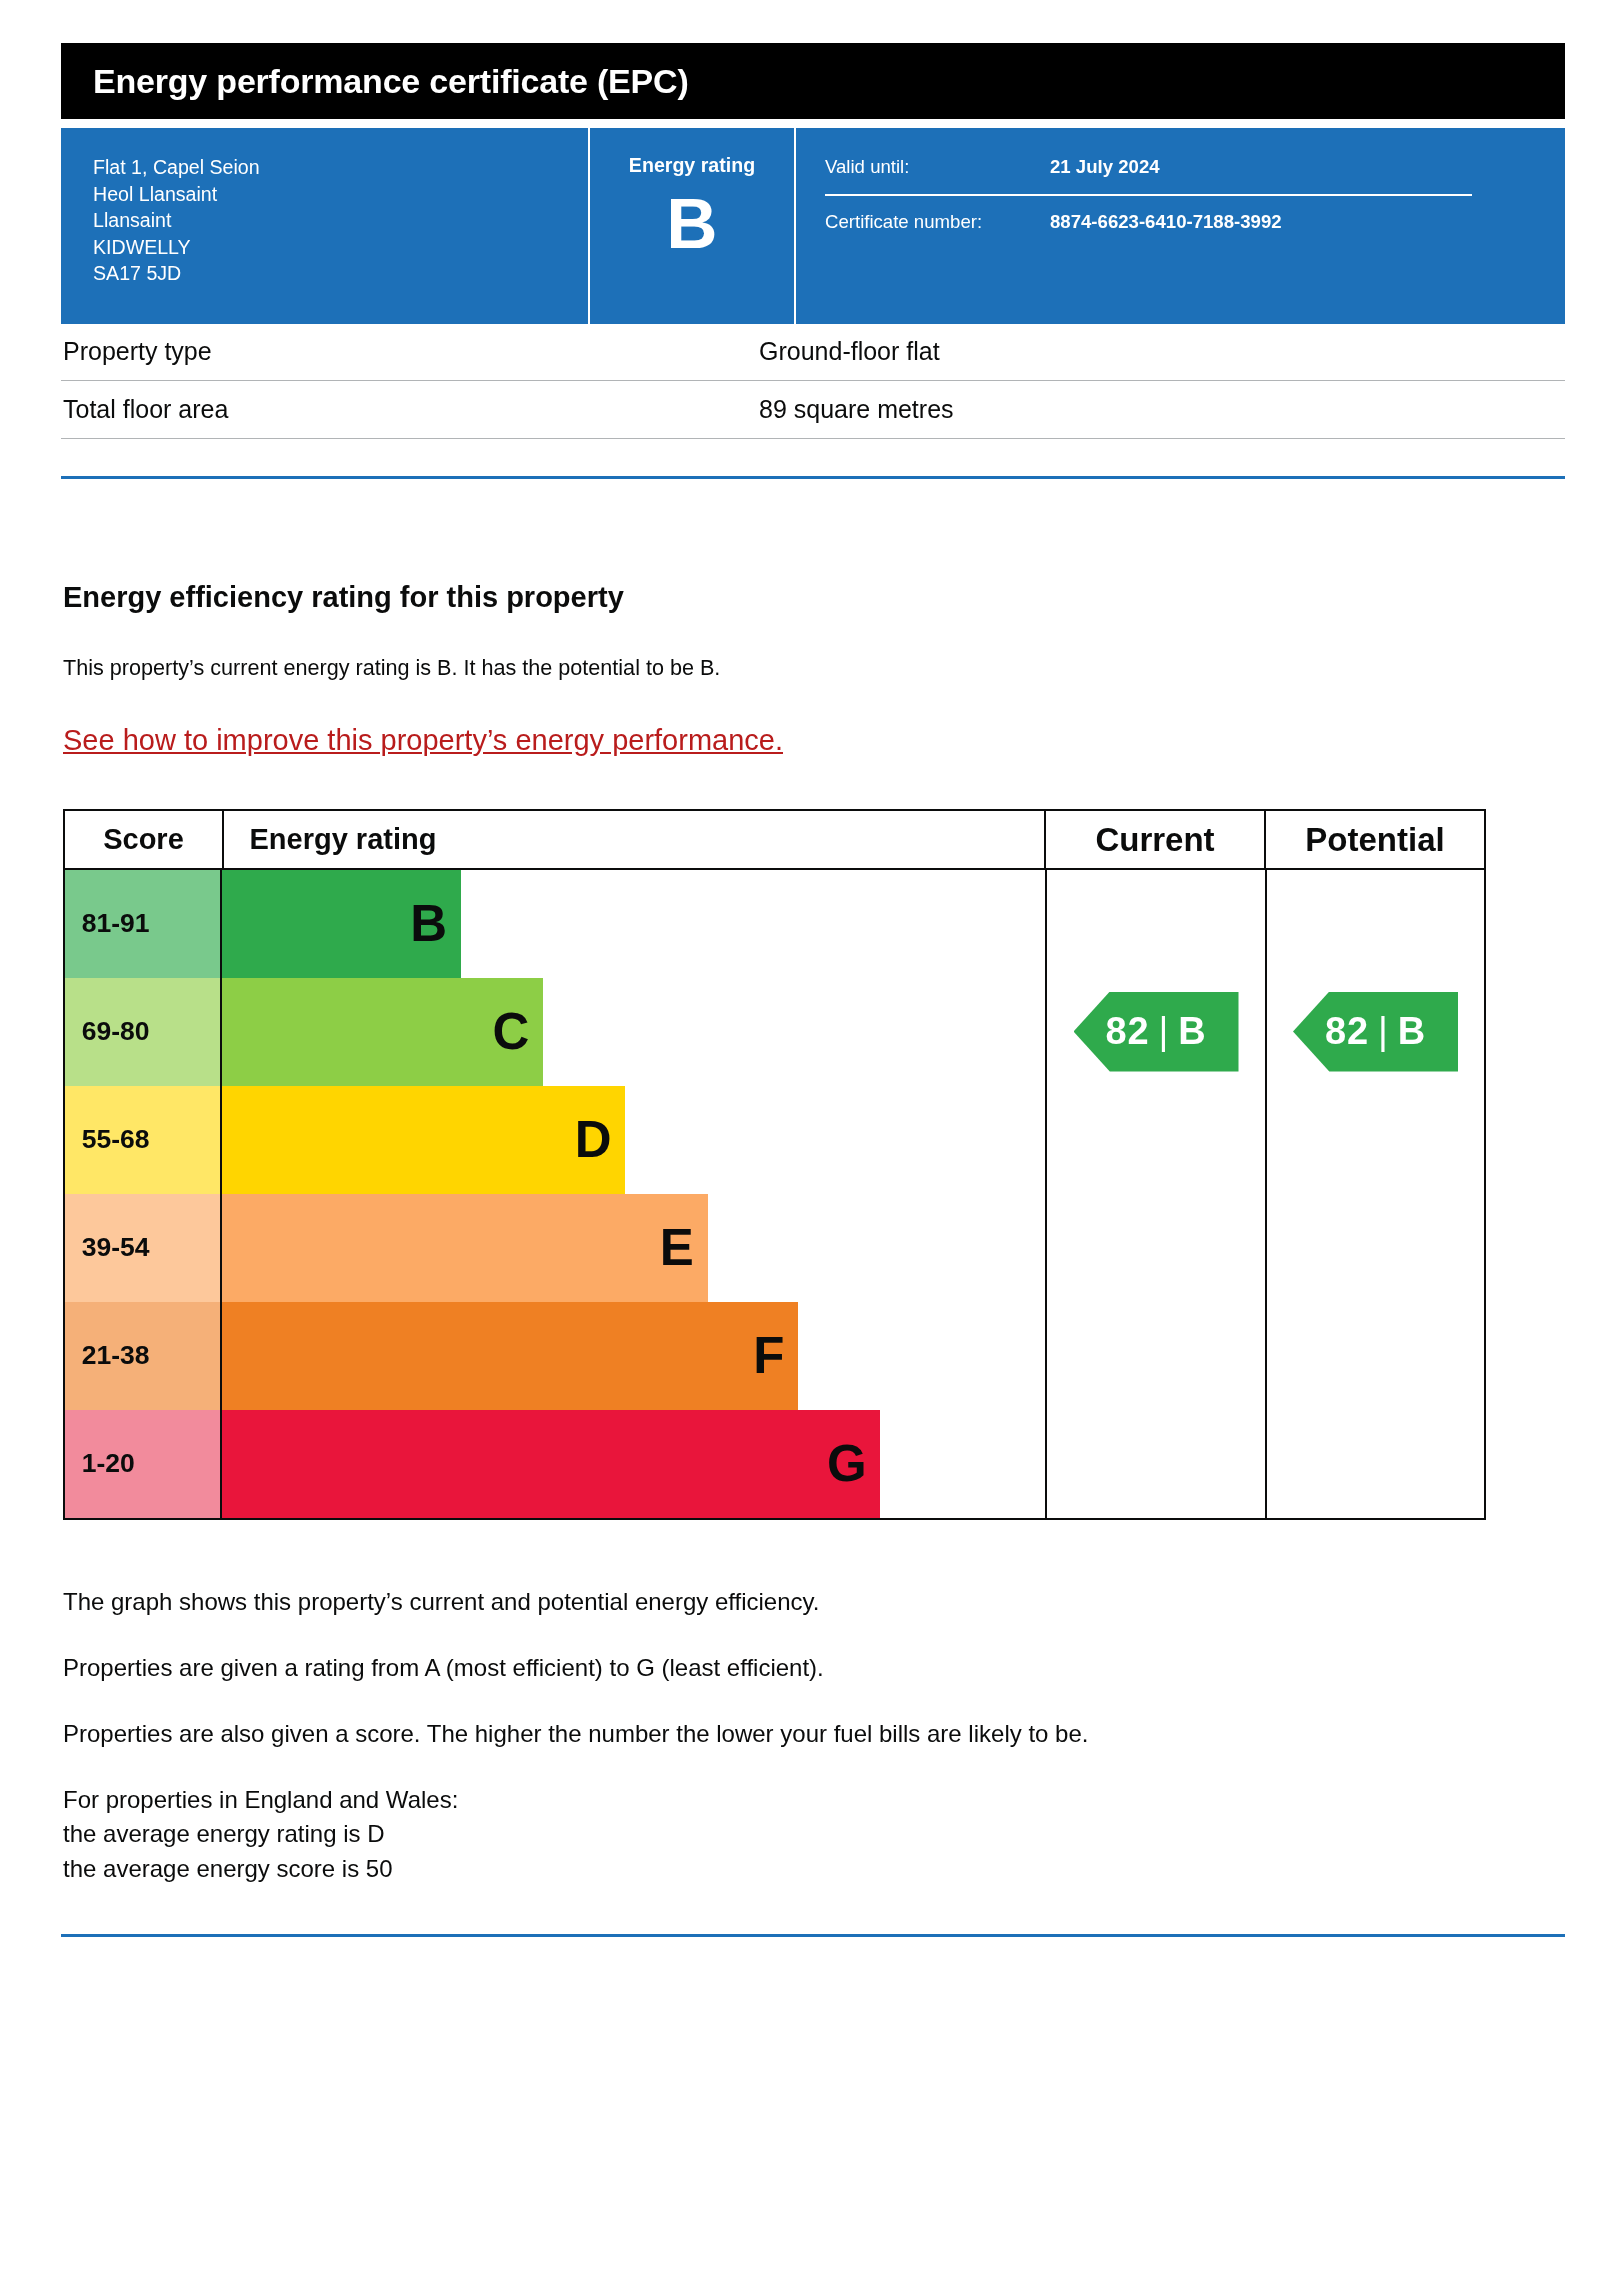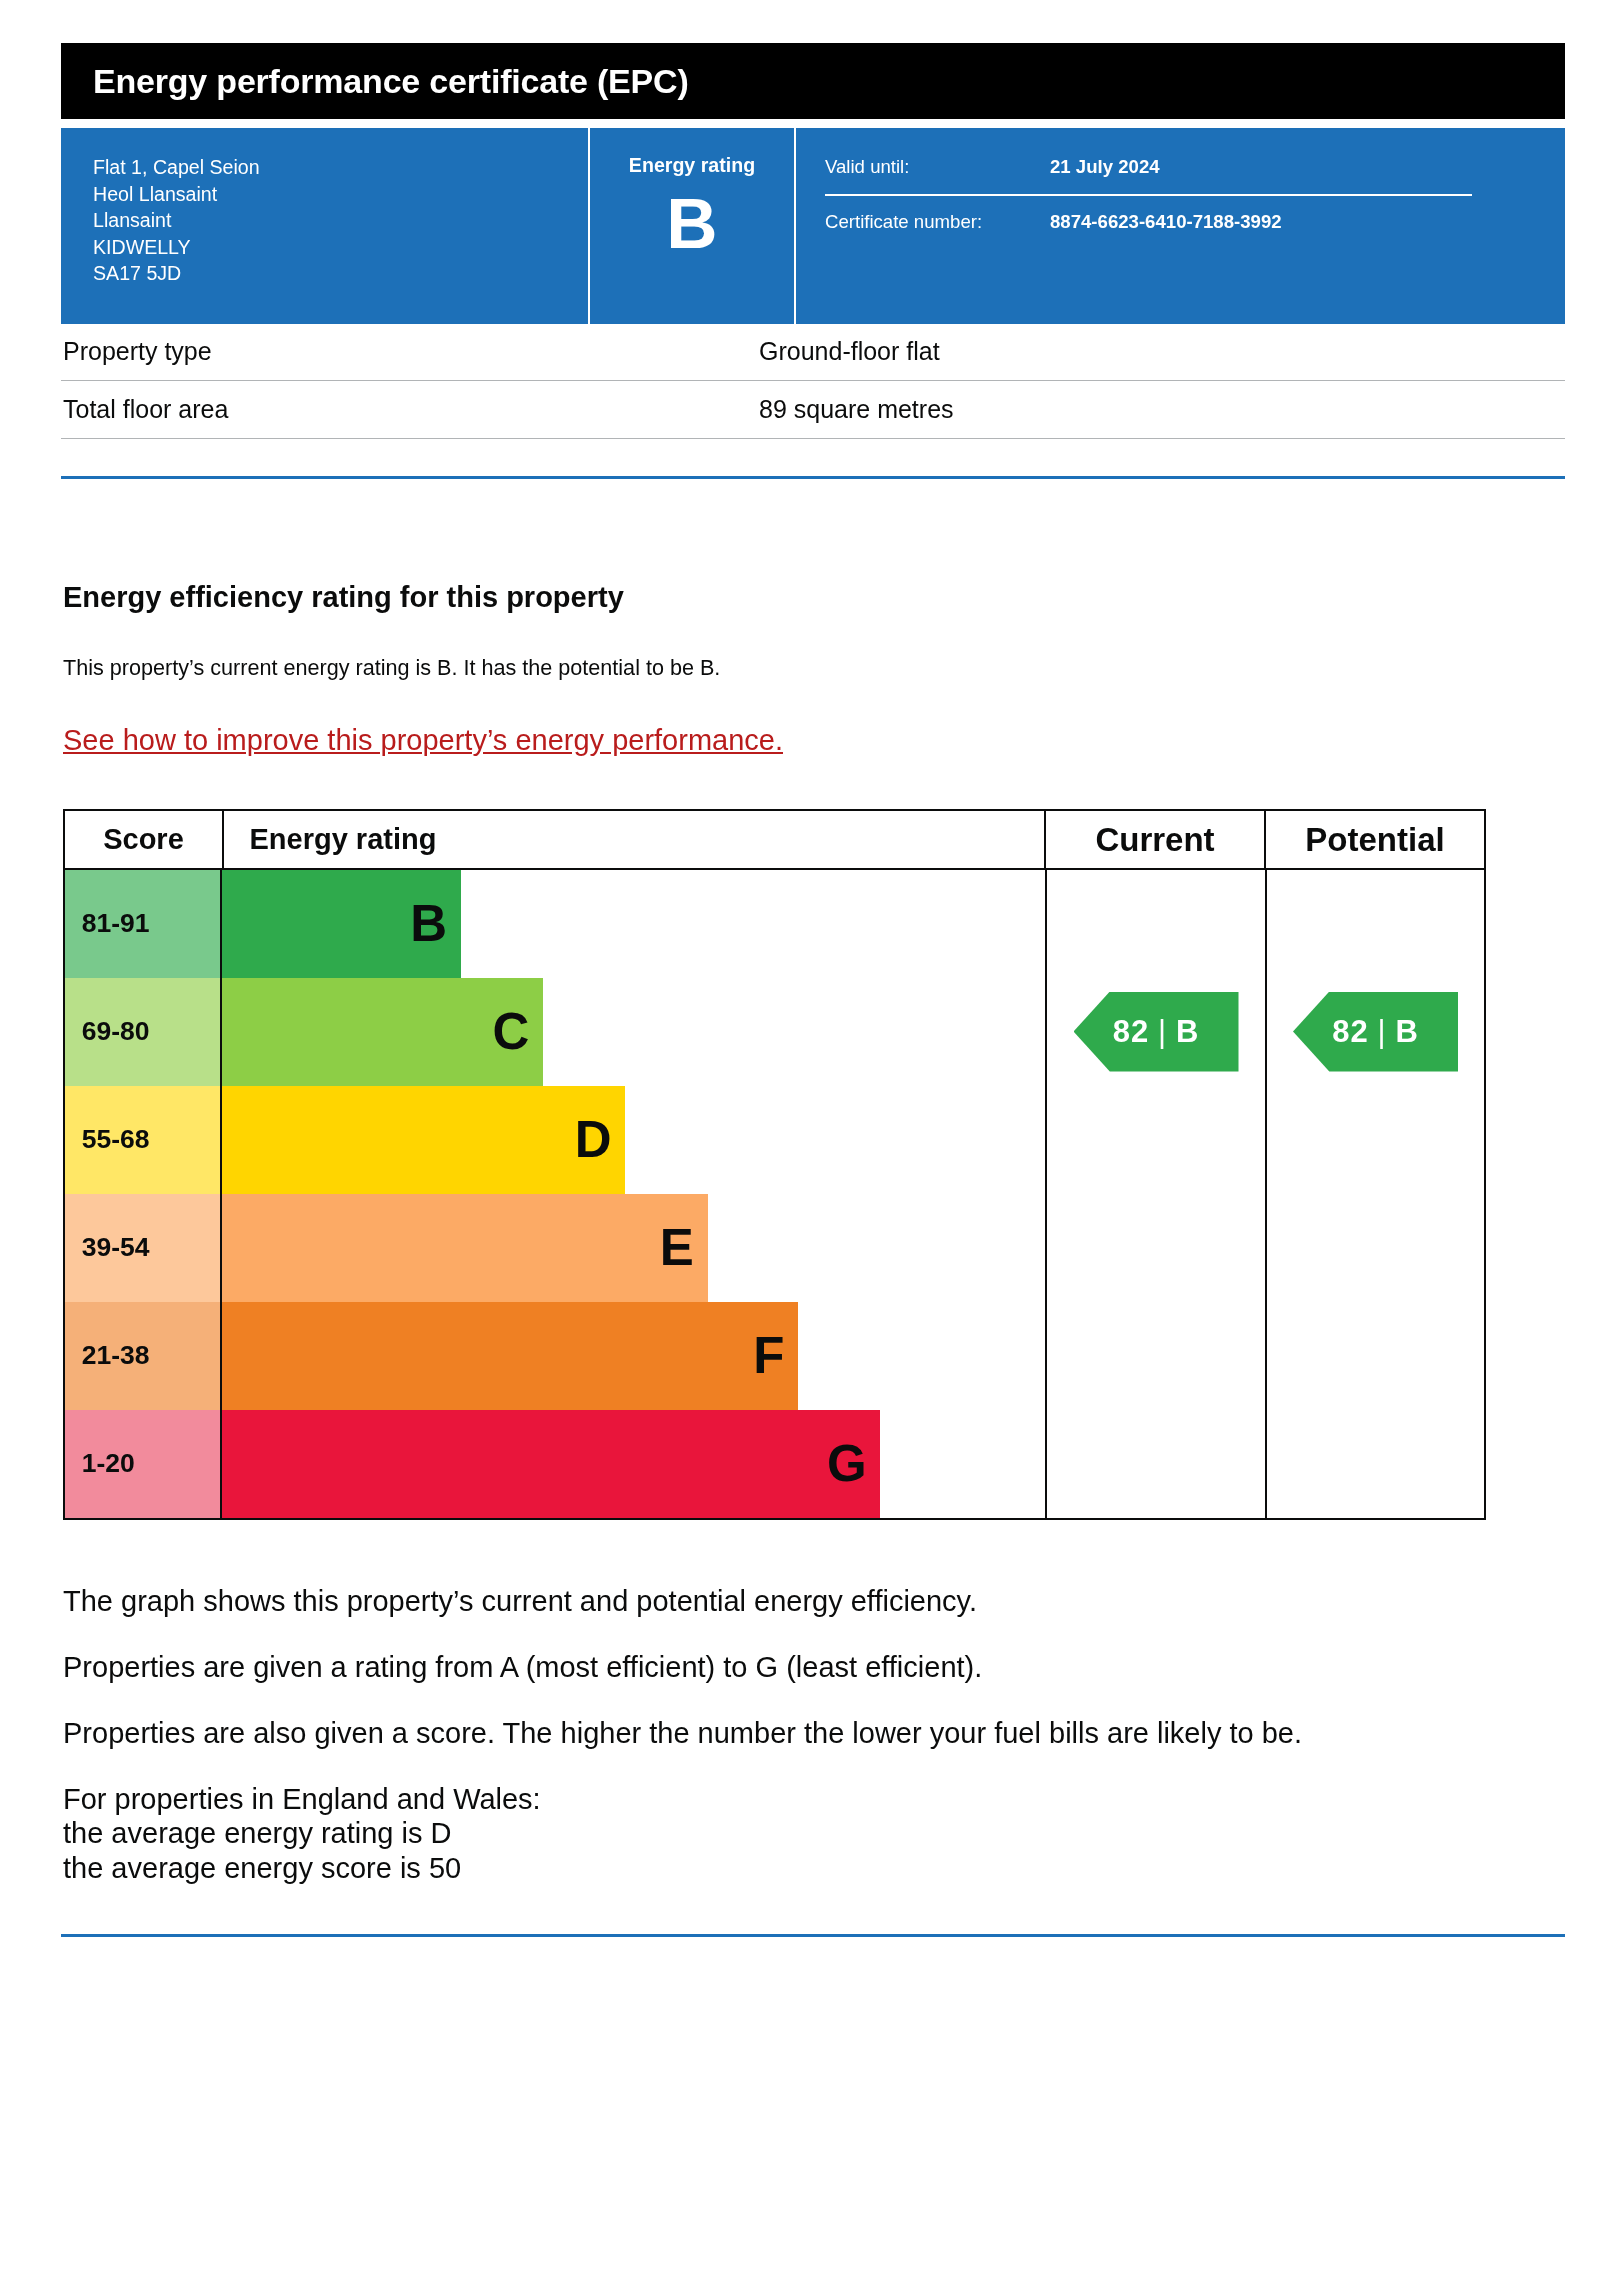--- a/index.html
+++ b/index.html
@@ -221,30 +221,30 @@
     position: absolute;
     height: 80px;
     width: 165px;
     top: 131px;
     left: 26.5px;
     background: #2faa4c;
     display: flex;
     align-items: center;
     justify-content: center;
     color: #ffffff;
-    font-size: 31px;
+    font-size: 38px;
     font-weight: bold;
     clip-path: polygon(22% 0%, 100% 0%, 100% 100%, 22% 100%, 0% 50%);
     letter-spacing: 1px;
   }
   .arrow .sep { margin: 0 8.8px; font-weight: normal; }
 
   
   p.note {
-    font-size: 29px;
+    font-size: 24px;
     margin: 0 0 0 2px;
     line-height: 29px;
   }
   .notes-wrap { margin-top: 67px; }
   .notes-wrap p.note + p.note { margin-top: 37px; }
   .tight { margin-top: 5.9px !important; }
   .rule-blue-bottom {
     border-bottom: 3.9px solid #1d70b8;
     margin-top: 51px;
   }

